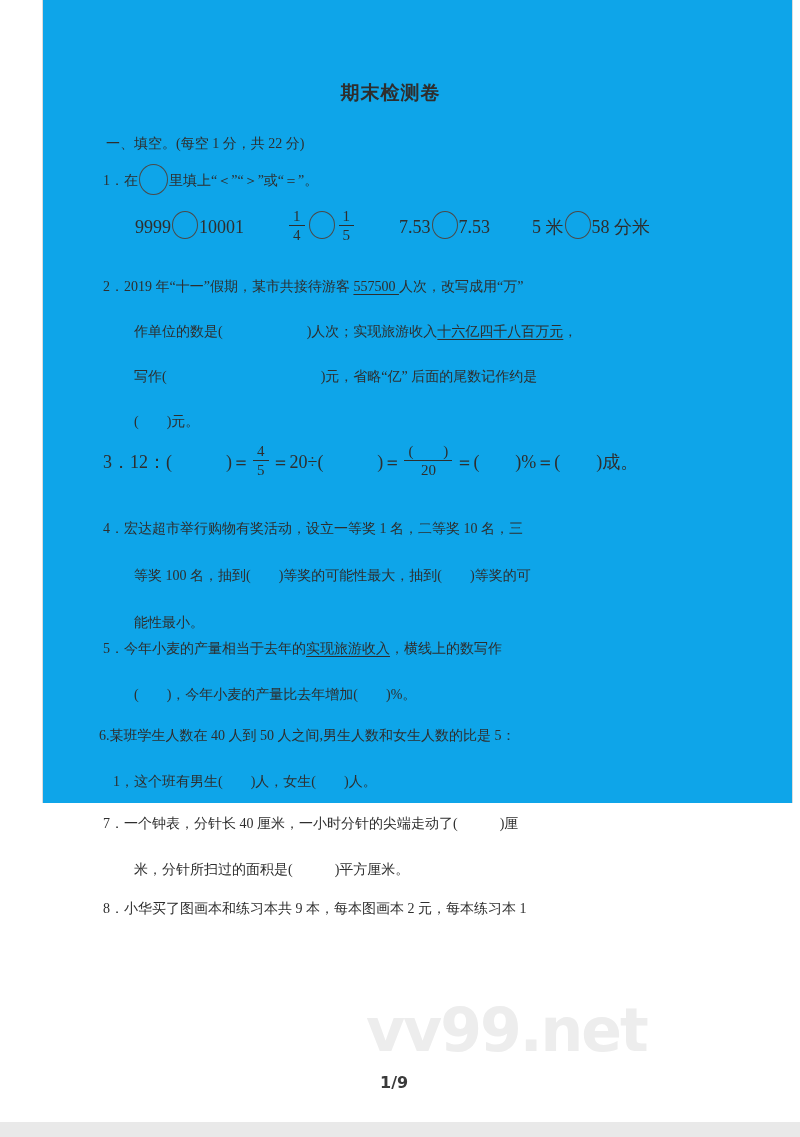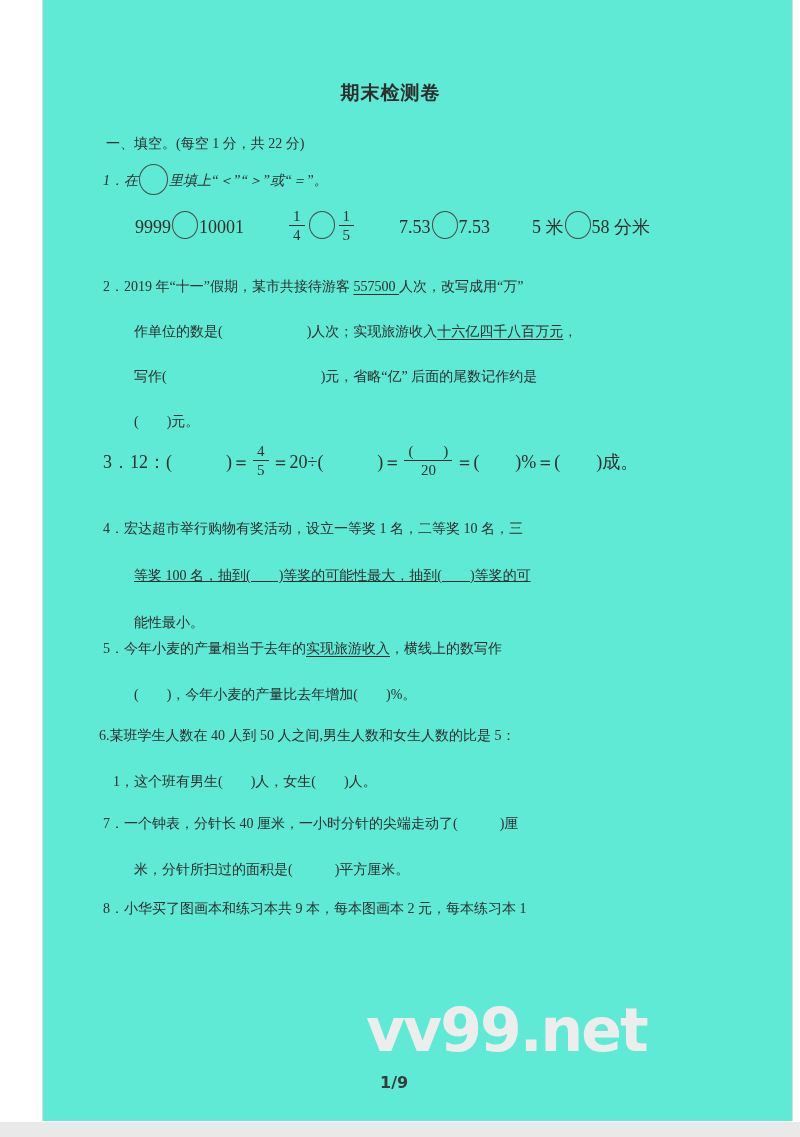--- a/index.html
+++ b/index.html
@@ -3,22 +3,22 @@
 <meta charset="utf-8">
 <style>
   html,body{margin:0;padding:0;}
   body{
     width:800px;height:1137px;position:relative;overflow:hidden;
     background:#ffffff;
     font-family:"Liberation Serif","DejaVu Serif",serif;
     color:#2e2e2e;
   }
   .page{
-    position:absolute;left:42px;top:0;width:751px;height:1121px;
-    background:#5eead4;
+    position:absolute;left:42px;top:0;width:751px;height:803px;
+    background:#0ea5e9;
     border-left:1px solid #dcdcdc;border-right:1px solid #dcdcdc;
     box-sizing:border-box;
   }
   .bottom-gap{
     position:absolute;left:0;top:1122px;width:800px;height:15px;
     background:#e9e9e9;
   }
   .title{
     position:absolute;top:80px;left:0;width:100%;
     text-align:center;transform:translateX(-27px);
@@ -70,21 +70,21 @@
 <body>
 
 <div class="page">
 
   <h1 class="title">期末检测卷</h1>
 
   <div class="block" style="left:63px;top:121px;">
     <div class="ln">一、填空。(每空 1 分，共 22 分)</div>
   </div>
 
-  <div class="block" style="left:60px;top:158px;font-style:italic;">
+  <div class="block" style="left:60px;top:158px;">
     <div class="ln">
       <span>1．</span><span>在</span><span class="circ circ-lg"></span><span>里填上“＜”“＞”或“＝”。</span>
     </div>
   </div>
 
   <div class="cmp-row">
     <span class="cmp-item">
       <span>9999</span>
         <span class="circ"></span>
         <span>10001</span>
@@ -132,21 +132,21 @@
       <span>＝20÷(　　　)＝</span>
       <span class="frac">
         <span class="num">(　　)</span>
         <span class="den">20</span>
       </span>
       <span>＝(　　)%＝(　　)成。</span>
   </div>
 
   <div class="block" style="left:60px;top:505px;">
     <div class="ln" style="height:47px;line-height:47px;">4．宏达超市举行购物有奖活动，设立一等奖 1 名，二等奖 10 名，三</div>
-    <div class="ln cont" style="height:47px;line-height:47px;text-decoration:underline;">等奖 100 名，抽到(　　)等奖的可能性最大，抽到(　　)等奖的可</div>
+    <div class="ln cont" style="height:47px;line-height:47px;">等奖 100 名，抽到(　　)等奖的可能性最大，抽到(　　)等奖的可</div>
     <div class="ln cont" style="height:47px;line-height:47px;">能性最小。</div>
   </div>
 
   <div class="block" style="left:60px;top:626px;">
     <div class="ln">
       <span>5．今年小麦的产量相当于去年的</span><span class="u">实现旅游收入</span><span>，横线上的数写作</span>
     </div>
     <div class="ln cont">(　　)，今年小麦的产量比去年增加(　　)%。</div>
   </div>
 

